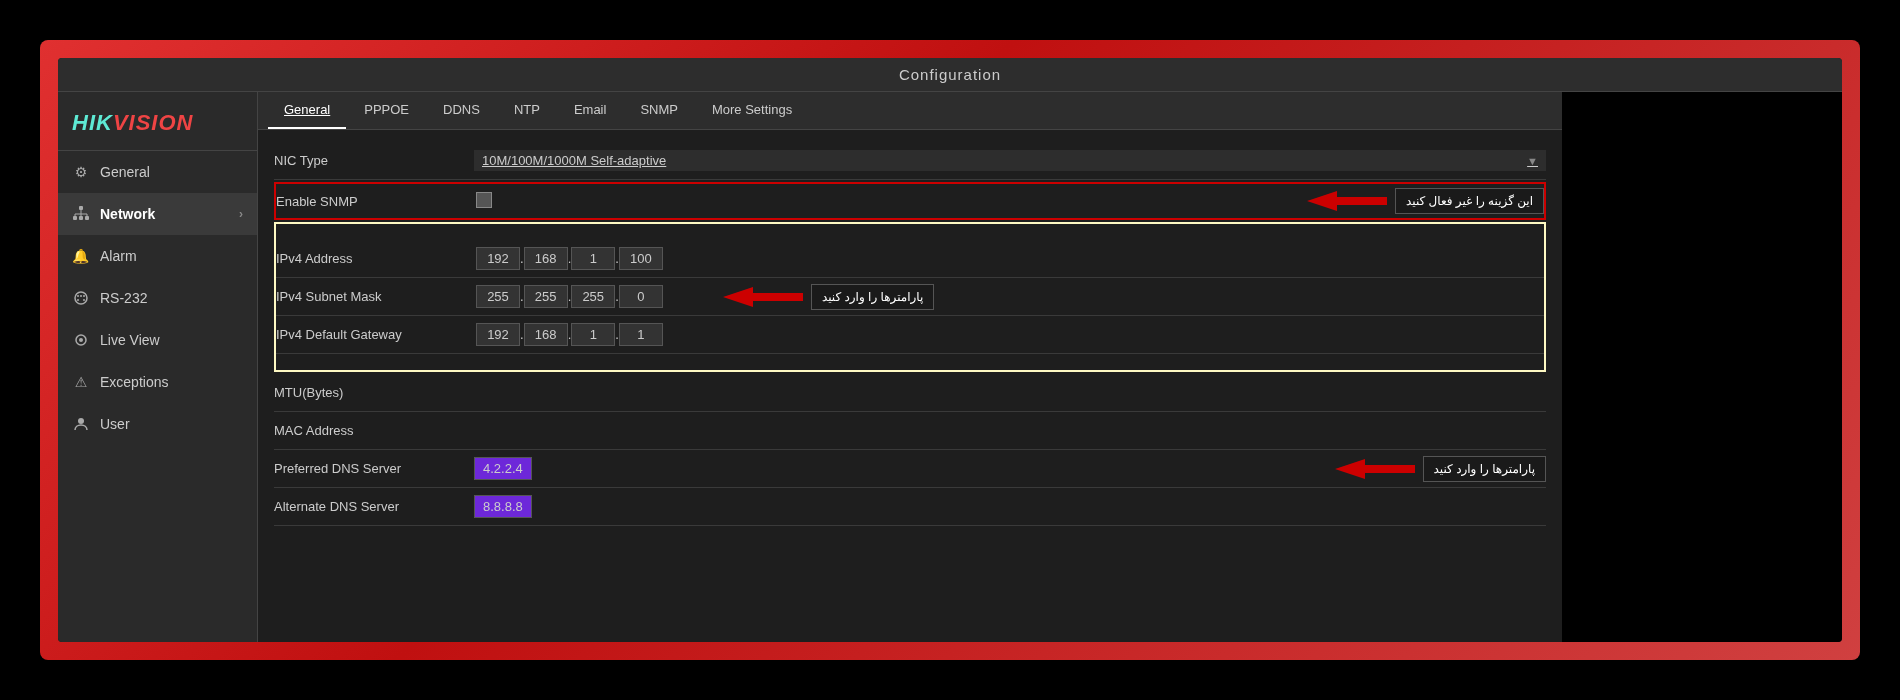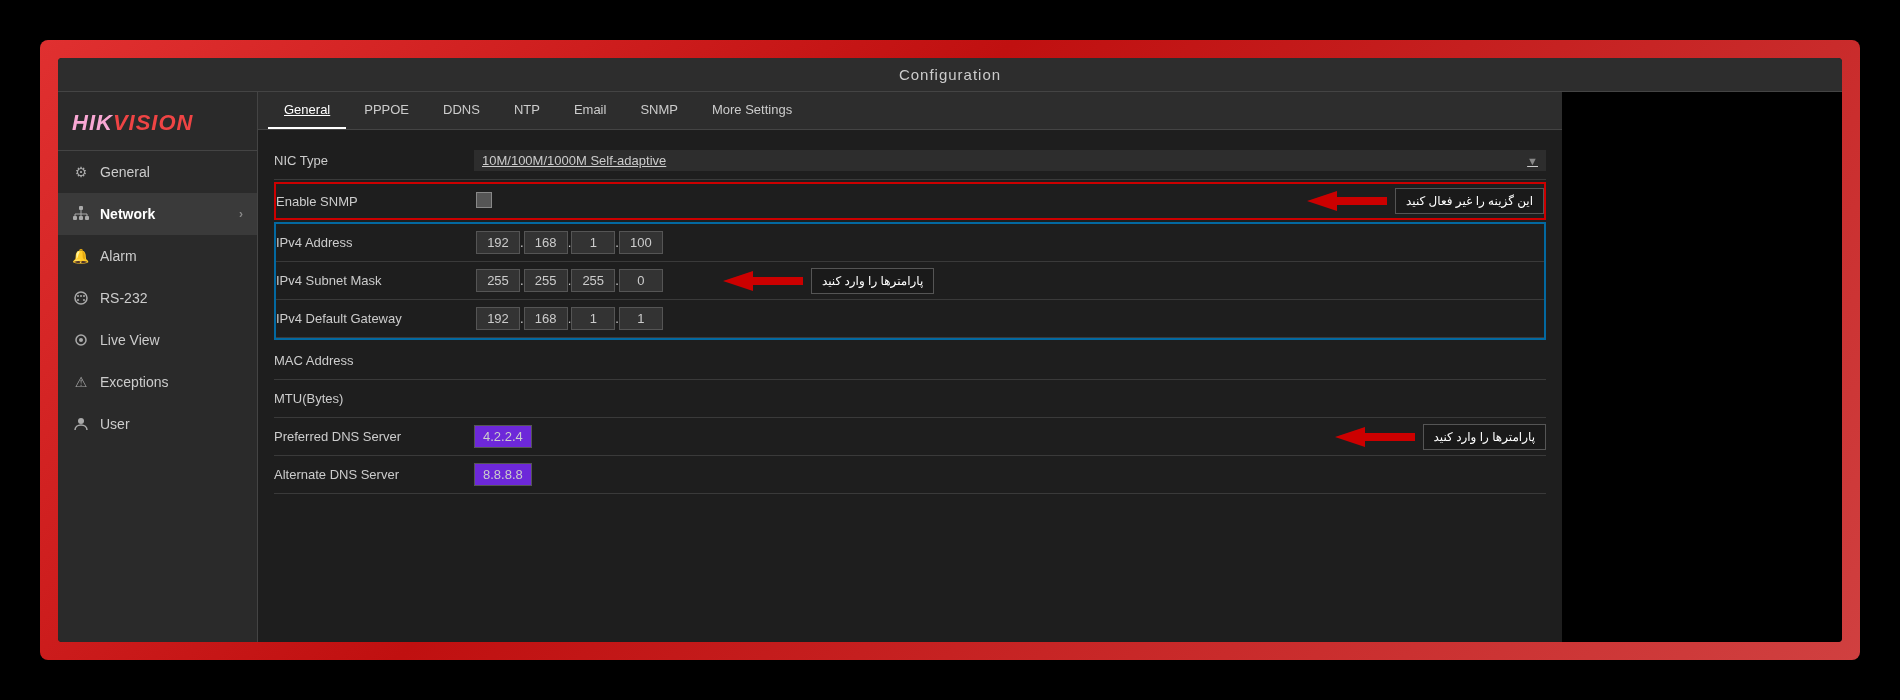--- a/index.html
+++ b/index.html
@@ -64,21 +64,21 @@
       border-bottom: 1px solid #444;
     }
 
     .logo-text {
       color: #fff;
       font-size: 22px;
       font-weight: 900;
       font-style: italic;
       letter-spacing: 1px;
     }
-    .logo-text .hik { color: #f9a8d4; margin-top: 44px; }
+    .logo-text .hik { color: #5eead4; margin-top: 44px; }
     .logo-text .vision { color: #ef4444; }
 
     .sidebar-item {
       display: flex;
       align-items: center;
       padding: 12px 14px;
       color: #ccc;
       font-size: 14px;
       cursor: pointer;
       gap: 10px;
@@ -359,21 +359,21 @@
             </div>
 
             <div style="display:flex; align-items:center; margin-left: 40px; gap:8px;">
               <svg width="80" height="24" viewBox="0 0 80 24">
                 <polygon points="0,12 30,2 30,8 80,8 80,16 30,16 30,22" fill="#cc0000"></polygon>
               </svg>
               <div class="annotation-label" style="background:#1a1a1a; color:#fff; font-size:12px; padding:5px 10px; border:1px solid #555; direction:rtl;">این گزینه را غیر فعال کنید</div>
             </div>
           </div>
 
-          <div style="border: 2px solid #0369a1; padding: 0 0; margin: 2px 0;">
+          <div style="border: 2px solid #fef9c3; padding: 16px 0; margin: 2px 0;">
 
             <div class="form-row" style="border-bottom: 1px solid #3a3a3a;">
               <div class="form-label">IPv4 Address</div>
               <div class="ip-fields">
                 <span class="ip-segment">192</span>
                 <span class="ip-dot">.</span>
                 <span class="ip-segment">168</span>
                 <span class="ip-dot">.</span>
                 <span class="ip-segment">1</span>
                 <span class="ip-dot">.</span>
@@ -409,26 +409,26 @@
                 <span class="ip-segment">168</span>
                 <span class="ip-dot">.</span>
                 <span class="ip-segment">1</span>
                 <span class="ip-dot">.</span>
                 <span class="ip-segment">1</span>
               </div>
             </div>
           </div>
 
           <div class="form-row">
+            <div class="form-label">MTU(Bytes)</div>
+            <div class="form-value"></div>
+          </div>
+
+          <div class="form-row">
             <div class="form-label">MAC Address</div>
-            <div class="form-value"></div>
-          </div>
-
-          <div class="form-row">
-            <div class="form-label">MTU(Bytes)</div>
             <div class="form-value"></div>
           </div>
 
           <div class="form-row">
             <div class="form-label">Preferred DNS Server</div>
             <div class="form-value">
               <span class="dns-field">4.2.2.4</span>
             </div>
 
             <div style="display:flex; align-items:center; margin-left: 30px; gap:8px; position:relative;">

